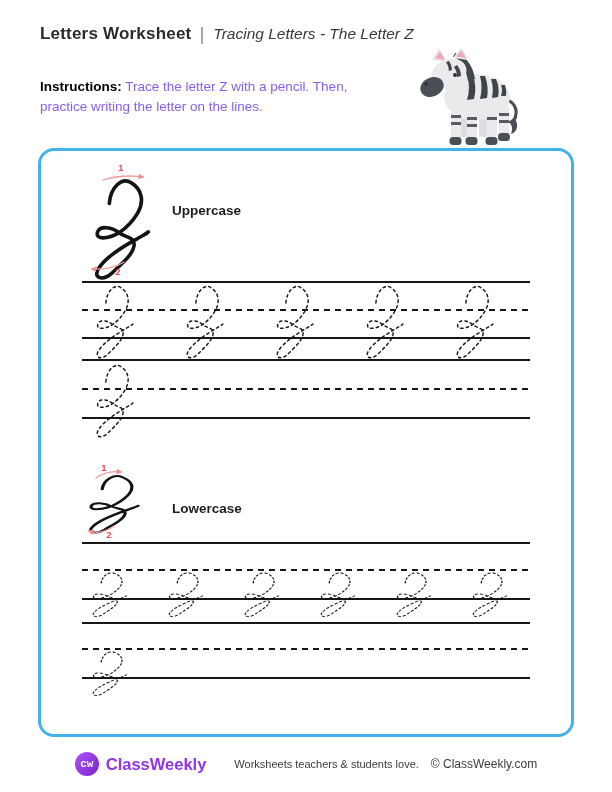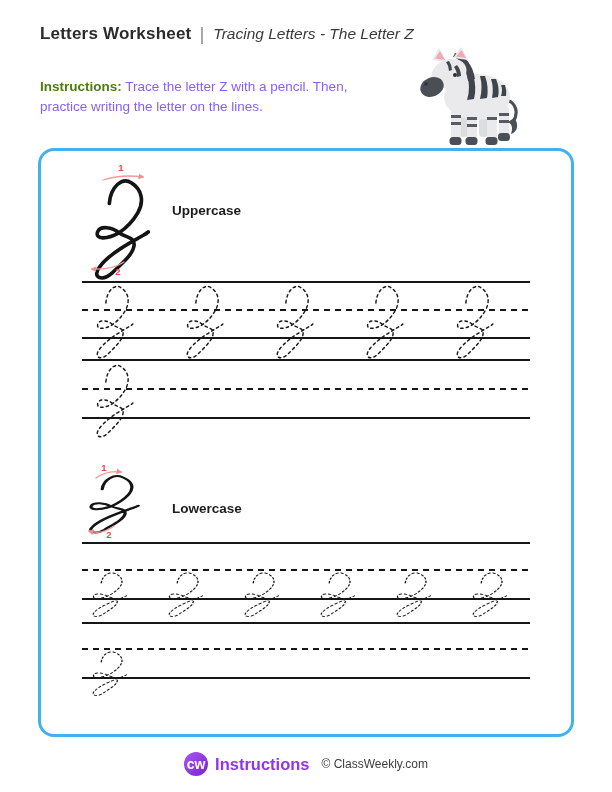--- a/index.html
+++ b/index.html
@@ -7,21 +7,21 @@
   .page { position:relative; width:612px; height:792px; background:#ffffff; overflow:hidden; }
 
   
   .header { position:absolute; left:40px; top:23px; display:flex; align-items:center; }
   .header .title { font-size:17px; font-weight:bold; color:#2b2b2b; letter-spacing:.2px; }
   .header .sep { color:#8f8f8f; font-size:19px; font-weight:300; margin:0 9px 0 8px; }
   .header .subtitle { font-size:15.5px; color:#3a3a3a;font-style:italic; }
 
   
   .instructions { position:absolute; left:40px; top:77px; width:342px; font-size:13.5px; line-height:1.45; color:#8a5ff0; margin:0; }
-  .instructions b { color:#4d7c0f; }
+  .instructions b { color:#000000; }
 
   
   .zebra { position:absolute; left:415px; top:45px; }
 
   
   .panel { position:absolute; left:38px; top:148px; width:530px; height:583px;
            border:3px solid #41b3eb; border-radius:16px; background:#fff; }
 
   .wline { position:absolute; left:41px; width:448px; height:1.6px; background:#161616; }
   .wline.dashed { background:repeating-linear-gradient(90deg,#161616 0 6px,transparent 6px 11px); }
@@ -32,21 +32,21 @@
   .row-svg { position:absolute; }
 
   .glyph-solid { fill:none; stroke:#141414; stroke-linecap:round; stroke-linejoin:round; }
   .trace { fill:none; stroke:#1a1a1a; stroke-width:1.6px; stroke-dasharray:2.8 3.4; stroke-linecap:round; }
   .stroke-num { font-family:"Liberation Sans", sans-serif; font-size:9.5px; font-weight:bold; fill:#e8484d; }
   .stroke-arrow { fill:none; stroke:#f29a9a; stroke-width:1.3; stroke-linecap:round; }
 
   
   .footer { position:absolute; left:0; right:0; top:752px; display:flex; align-items:center; justify-content:center; }
   .logo { width:24px; height:24px; border-radius:12px; background:linear-gradient(135deg,#a955f7,#7d22cd);
-          color:#ffffff; font-size:14px; font-weight:bold; display:flex; align-items:center; justify-content:center; }
+          color:#ffffff; font-size:11px; font-weight:bold; display:flex; align-items:center; justify-content:center;font-family:Liberation Mono, monospace; }
   .brand { margin-left:7px; font-size:16.5px; font-weight:bold; color:#9333ea; }
   .tagline { margin-left:28px; font-size:11px; color:#3b3b42; }
   .copyright { margin-left:12px; font-size:12px; color:#3b3b42; }
 </style>
 </head>
 <body>
 
 <svg width="0" height="0" style="position:absolute" aria-hidden="true">
   <defs>
     <path id="zpath" d="M 11 19 C 12 6, 21 -2, 28 3 C 36 8, 38 17, 33 26 C 29 33, 24 38, 18 42 C 9 47, 0 47, 2 41 C 4 36, 13 37, 19 42 C 25 46, 31 45, 30 52 C 29 59, 20 66, 13 73 C 5 80, -2 76, 3 69 C 8 61, 22 52, 33 46 C 36 44, 39 43, 41 41"></path>
@@ -165,17 +165,18 @@
         <use href="#zpath" class="trace" vector-effect="non-scaling-stroke" transform="translate(384 2) scale(0.84 0.58)"></use>
       </svg>
     <svg id="l-row2" class="row-svg" style="left:47px; top:498px;" width="100" height="52" viewBox="0 0 100 52">
         <use href="#zpath" class="trace" vector-effect="non-scaling-stroke" transform="translate(4 2) scale(0.84 0.58)"></use>
       </svg>
 
   </div>
 
   <div class="footer">
     <div class="logo">cw</div>
-    <span class="brand">Instructions</span>
+    <span class="brand">ClassWeekly</span>
+    <span class="tagline">Worksheets teachers &amp; students love.</span>
     <span class="copyright">© ClassWeekly.com</span>
   </div>
 
 </div>
 
 </body></html>

